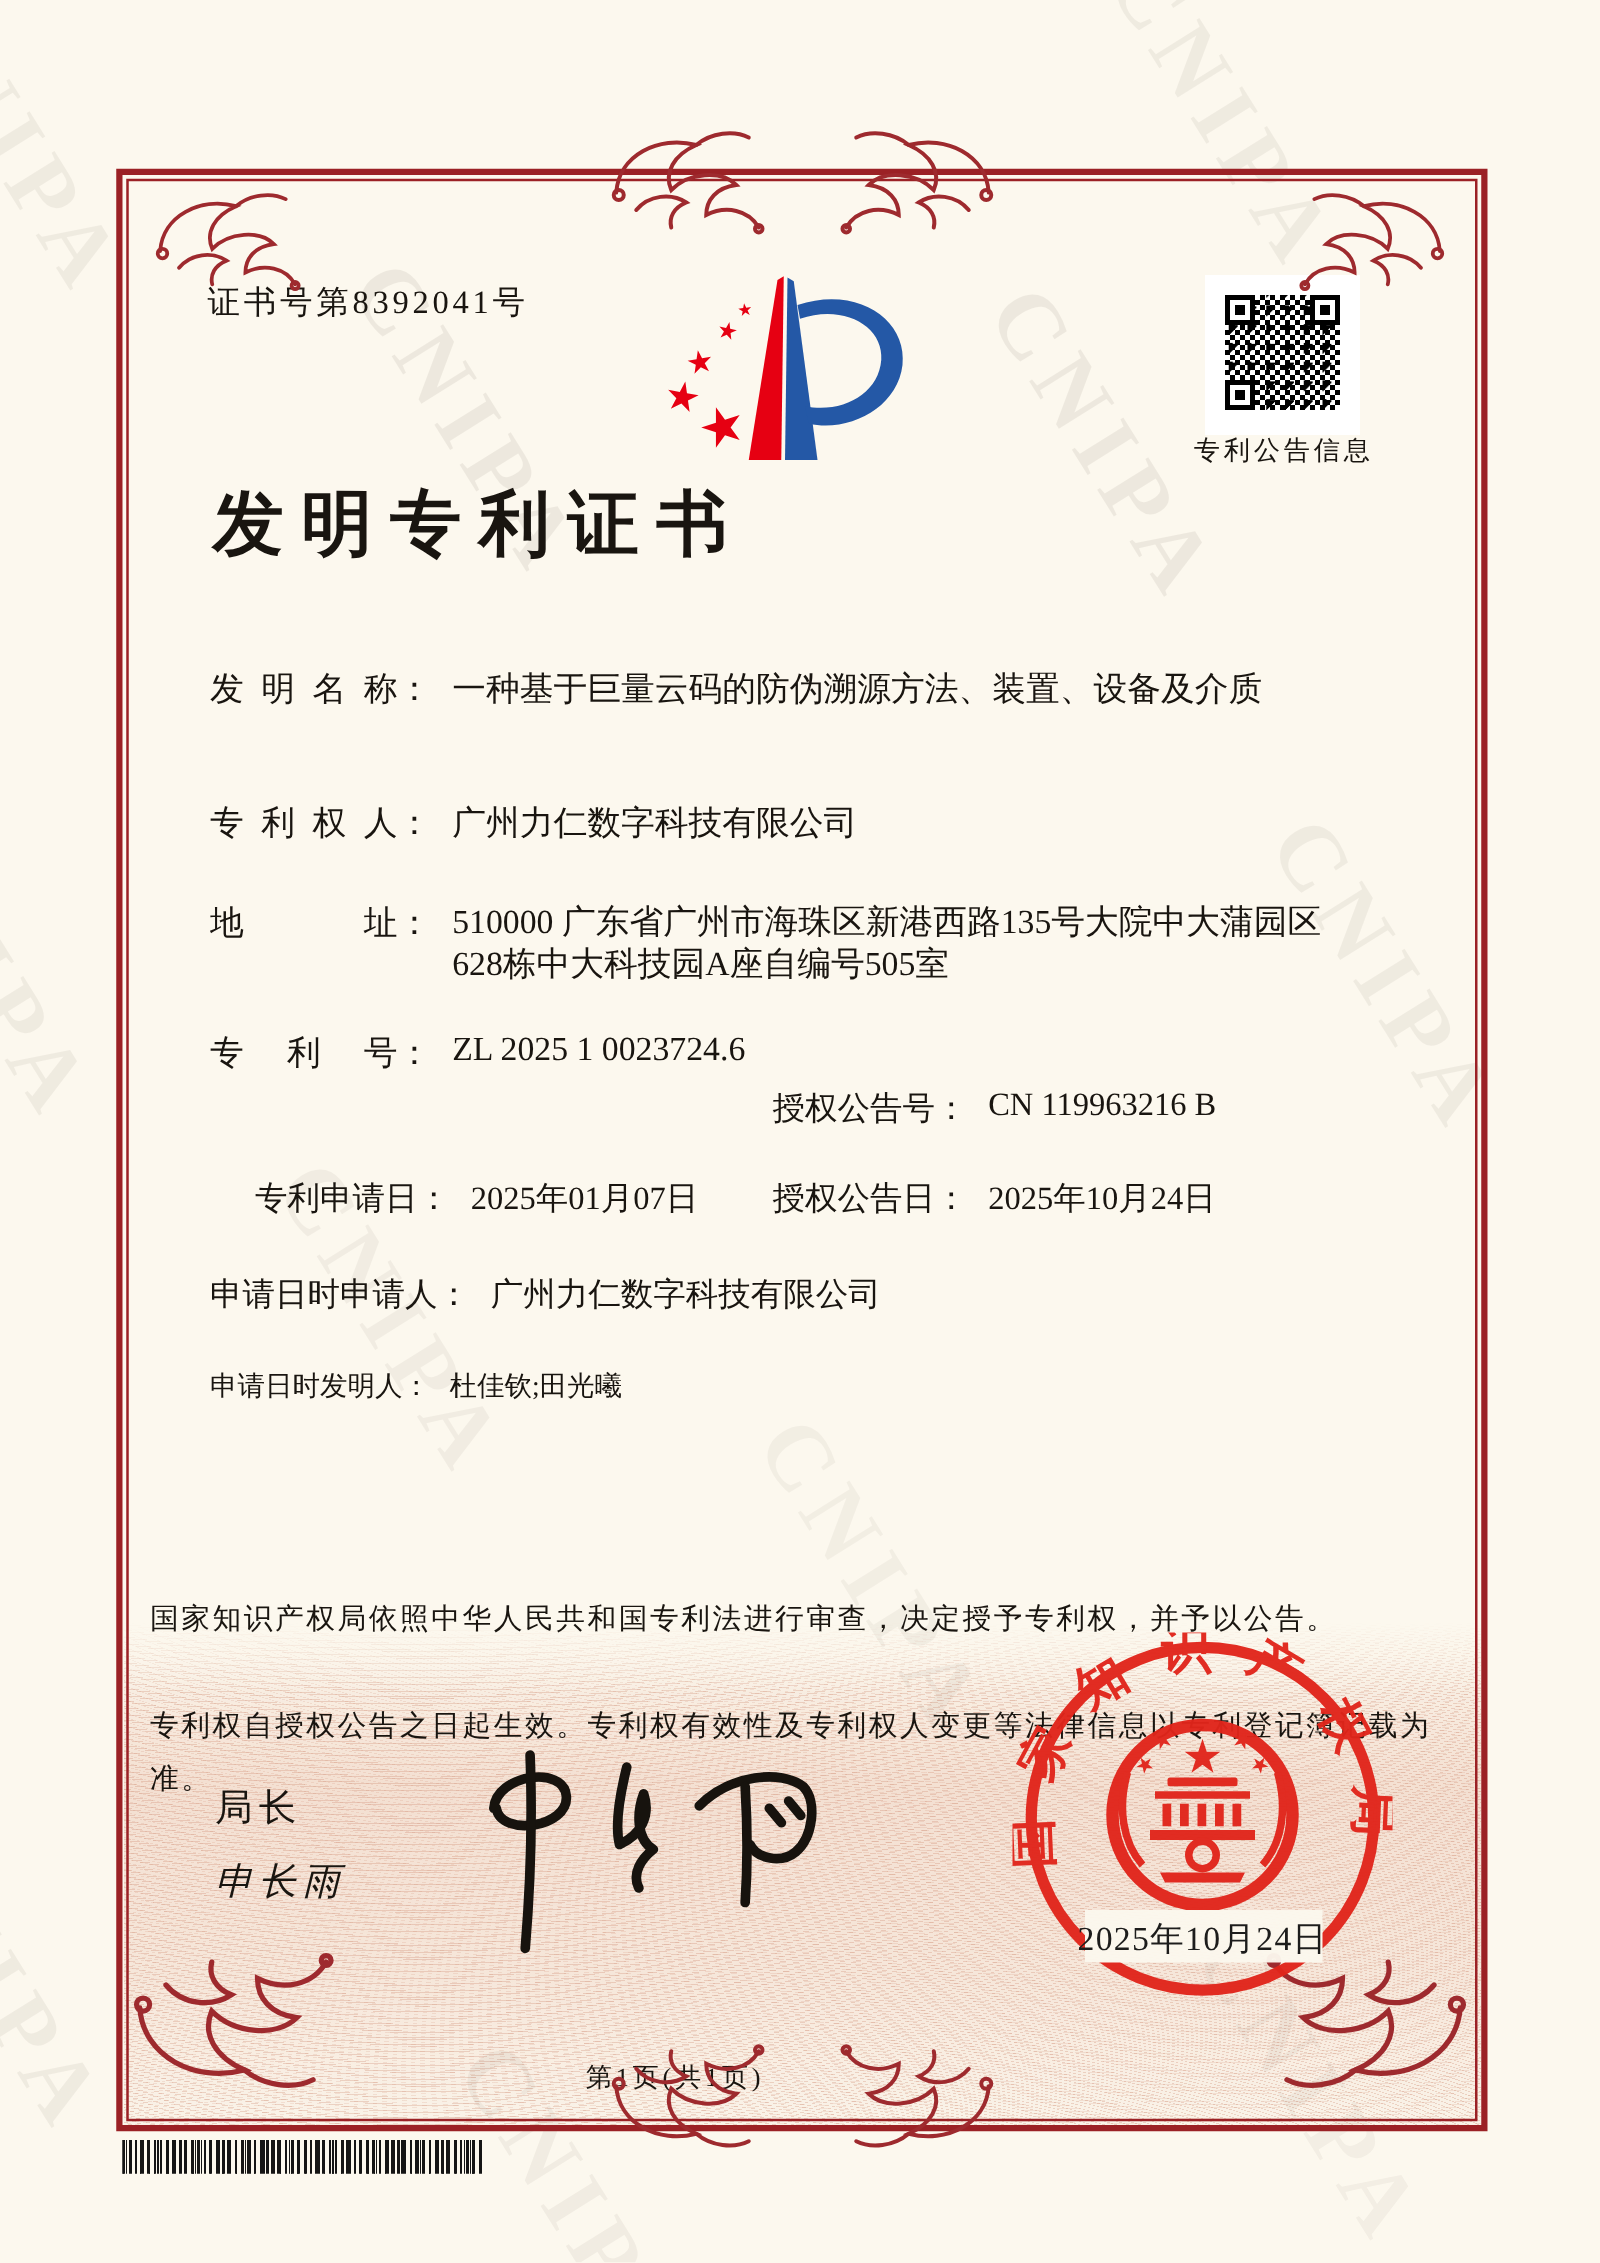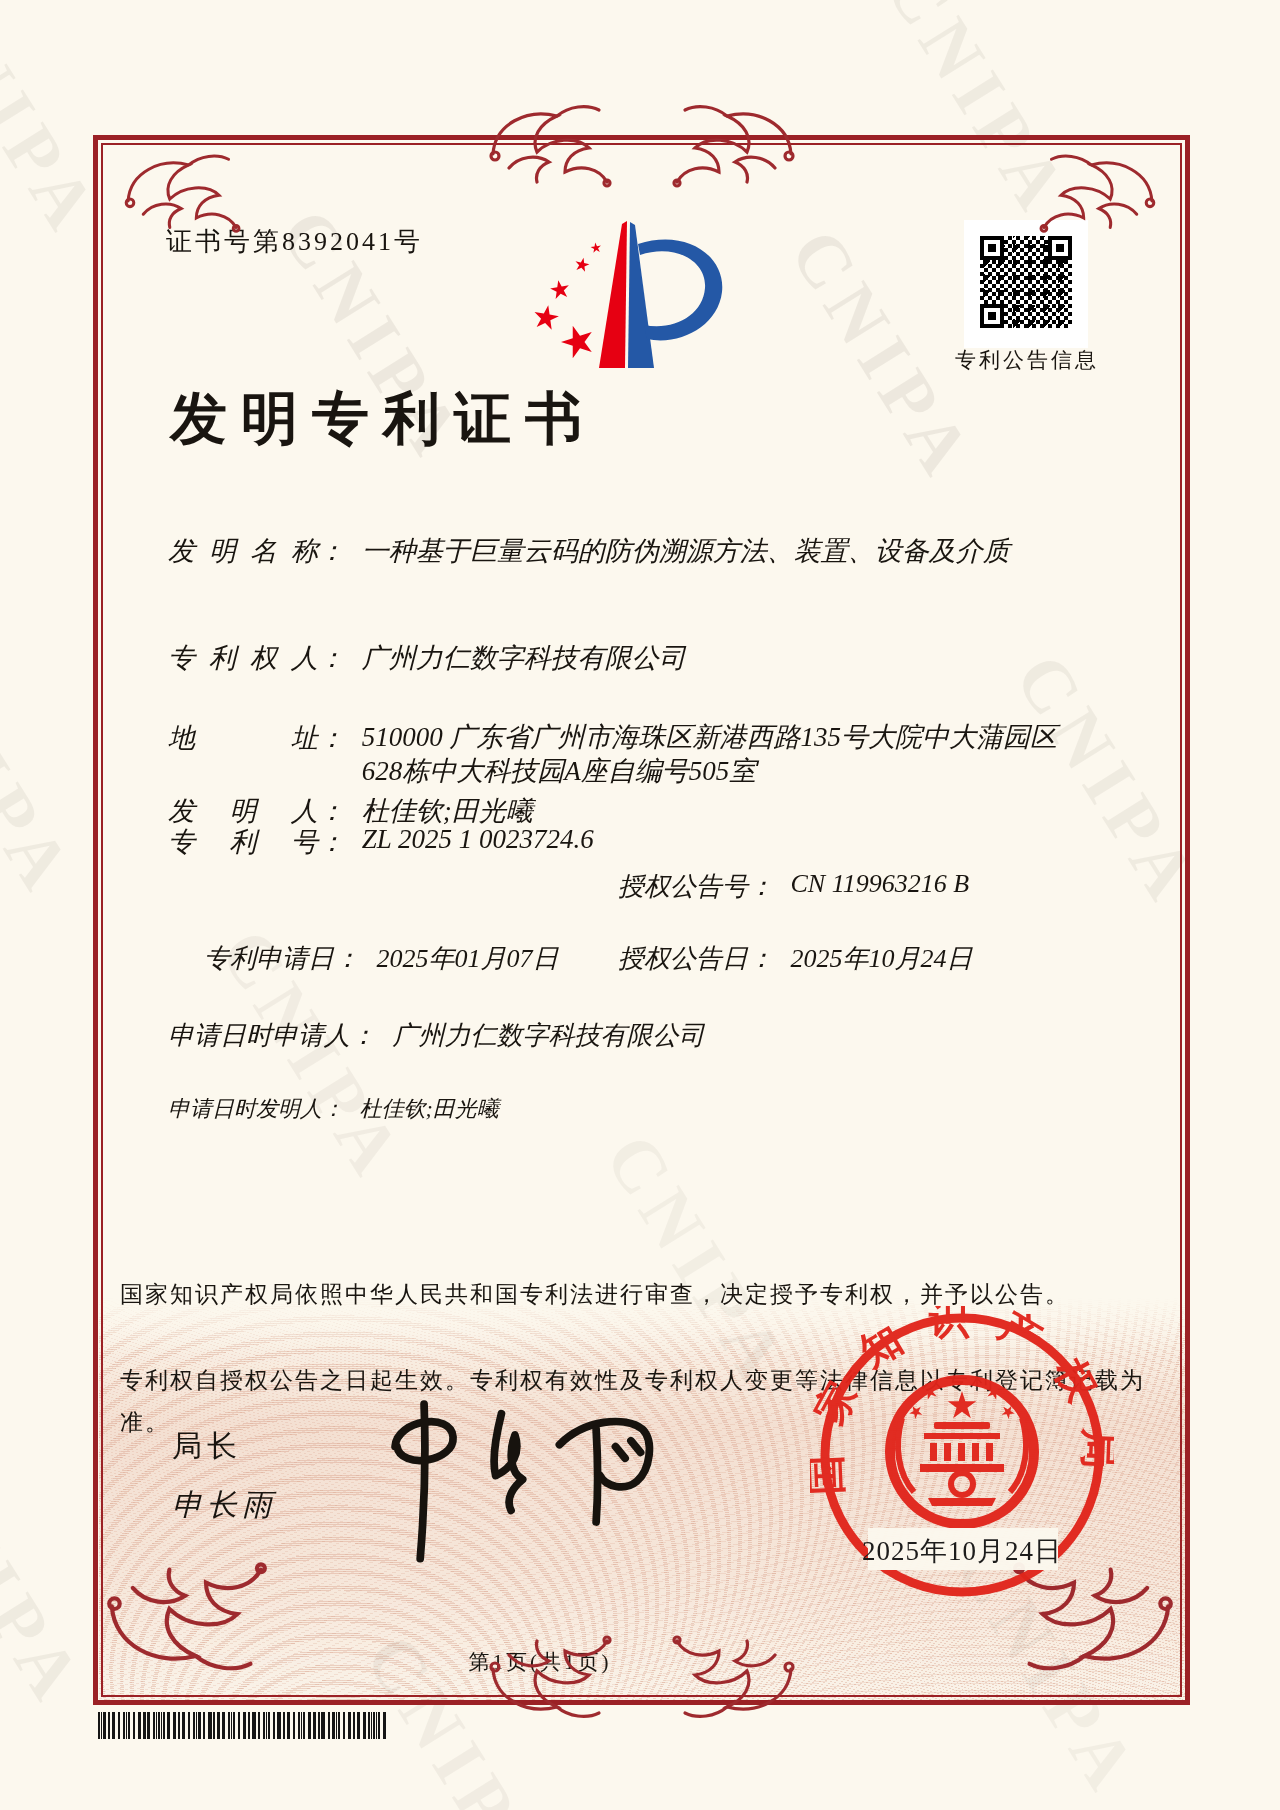--- a/index.html
+++ b/index.html
@@ -38,21 +38,21 @@
         repeating-conic-gradient(#000 0 25%, transparent 0 50%),
         repeating-conic-gradient(transparent 0 62%, #000 0 78%, transparent 0 100%);
       background-size:8px 8px,15px 15px;background-position:0 0,3px 2px;}
   .fp{position:absolute;width:24px;height:24px;border:4px solid #000;background:#fff;box-sizing:border-box;}
   .fp::after{content:'';position:absolute;left:4px;top:4px;width:8px;height:8px;background:#000;}
   .fp.tl{left:0;top:0;} .fp.tr{right:0;top:0;} .fp.bl{left:0;bottom:0;}
   .qr-label{position:absolute;left:952px;top:346px;width:150px;text-align:center;font-size:21px;letter-spacing:3px;z-index:3;}
   .title{position:absolute;left:170px;top:381px;width:750px;text-align:left;font-size:57px;font-weight:700;letter-spacing:14px;z-index:3;}
 
   
-  .row{position:absolute;left:168px;font-size:27px;z-index:3;white-space:nowrap;font-style:italic;}
+  .row{position:absolute;left:168px;font-size:27px;z-index:3;white-space:nowrap;}
   .jlabel{display:inline-block;width:150px;text-align:justify;text-align-last:justify;text-justify:inter-character;vertical-align:top;}
   .colon{display:inline-block;vertical-align:top;}
   .val{display:inline-block;margin-left:10px;vertical-align:top;}
   .addr .aline{display:block;line-height:34px;}
   .row-right{left:618px;font-size:26px;}
   .plain{display:inline-block;vertical-align:top;}
 
   
   .statement{position:absolute;left:120px;top:1230px;width:1050px;z-index:3;font-size:23px;letter-spacing:2px;}
   .statement div{text-align:left;line-height:42px;margin-top:44px;}
@@ -171,24 +171,20 @@
   </div>
 
   <div class="row" style="top:720px">
     <span class="jlabel">地址</span><span class="colon">：</span>
     <span class="val addr">
       <span class="aline">510000 广东省广州市海珠区新港西路135号大院中大蒲园区</span>
       <span class="aline">628栋中大科技园A座自编号505室</span>
     </span>
   </div>
 
-  <div class="row" style="top:793px">
-    <span class="jlabel">发明人</span><span class="colon">：</span>
-    <span class="val">杜佳钦;田光曦</span>
-  </div>
 
   <div class="row" style="top:824px">
     <span class="jlabel">专利号</span><span class="colon">：</span>
     <span class="val">ZL 2025 1 0023724.6</span>
   </div>
   <div class="row row-right" style="top:869px">
     <span class="plain">授权公告号</span><span class="colon">：</span>
     <span class="val">CN 119963216 B</span>
   </div>
 

